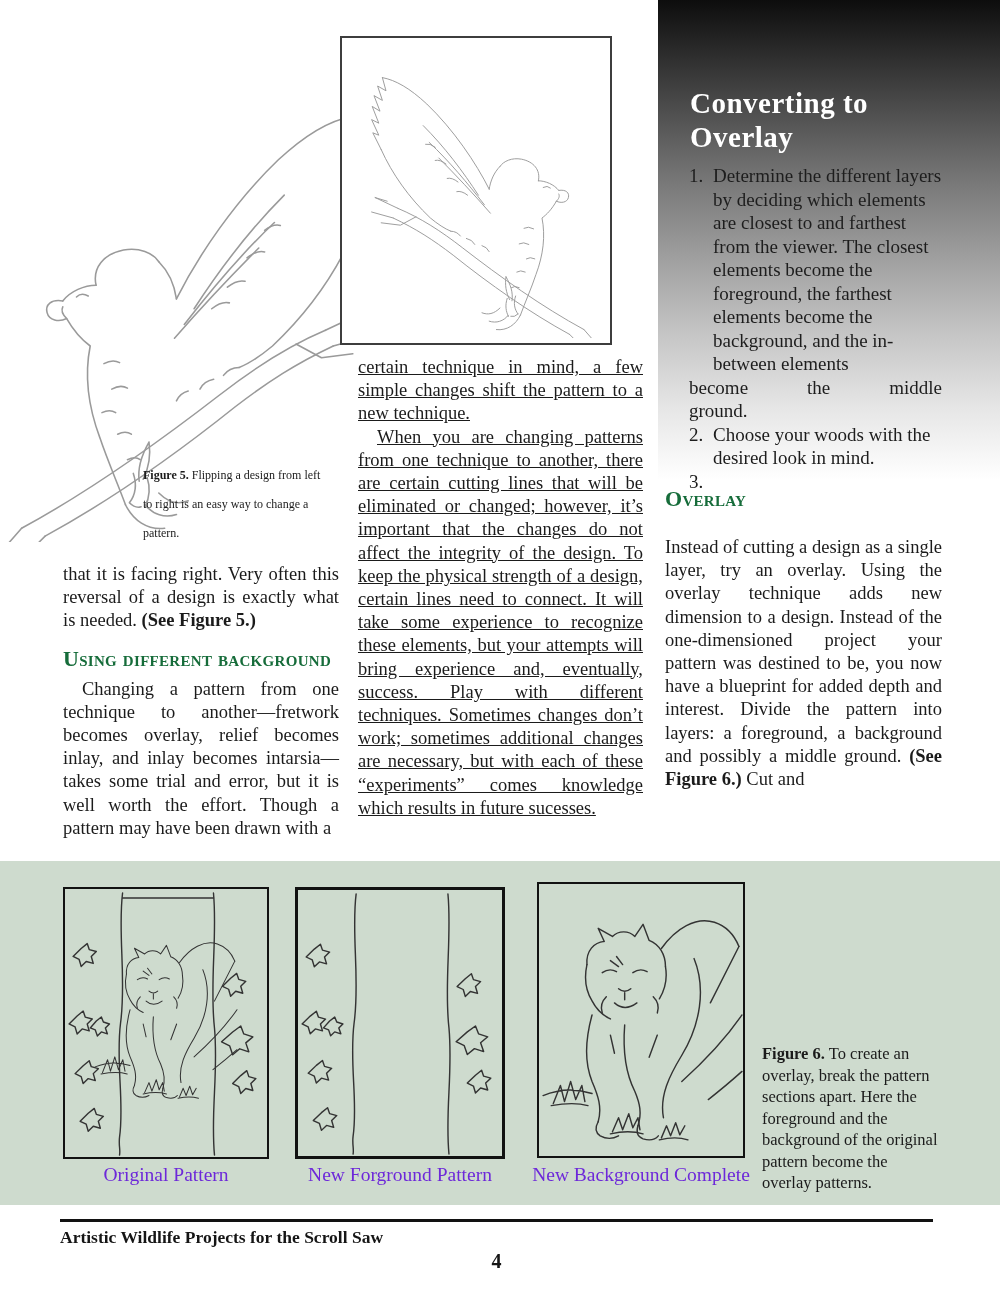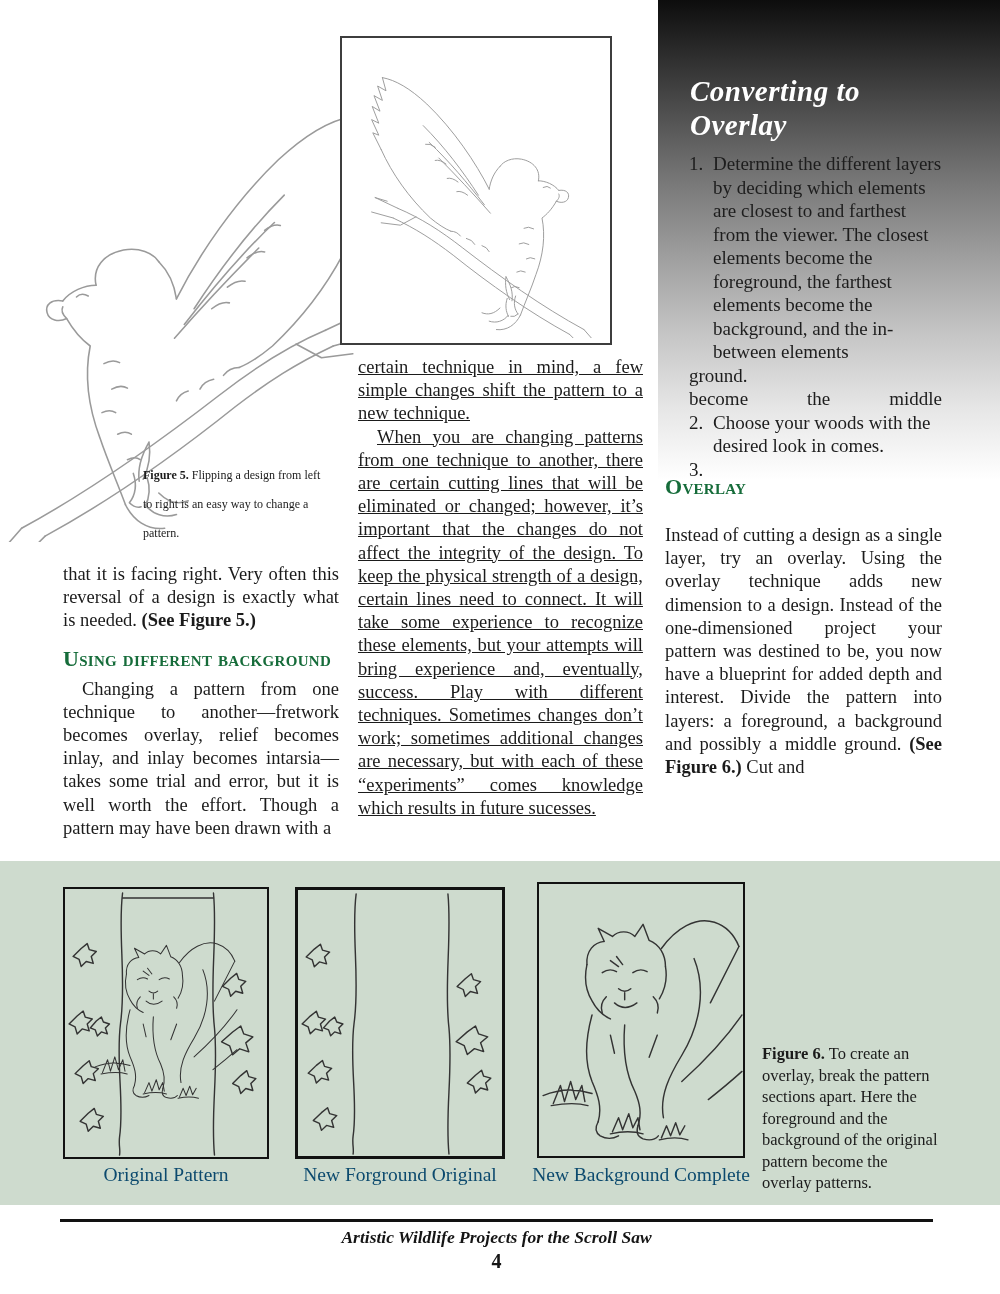--- a/index.html
+++ b/index.html
@@ -9,21 +9,21 @@
     overflow:hidden;
   }
   .abs{position:absolute;}
   
   .sidebar-panel{
     left:658px;top:0;width:342px;height:480px;
     background:linear-gradient(180deg,#0d0d0d 0%,#262626 9%,#4b4b4b 22%,#787878 38%,#a2a2a2 55%,#c6c6c6 70%,#e6e6e6 85%,#ffffff 100%);
   }
   .sidebar-content{left:665px;top:70px;width:277px;}
   .sidebar-title{
-    margin:4px 0 10px 25px;font-size:29px;line-height:1.18;font-weight:bold;font-style:italic;
+    margin:16px 0 10px 25px;font-size:29px;line-height:1.18;font-weight:bold;
     color:#ffffff;letter-spacing:.5px;
   }
   .step{position:relative;padding-left:48px;font-size:19px;line-height:23.5px;color:#1d1d1d;margin:0;}
   .step-num{position:absolute;left:24px;top:0;}
   .dedent{margin-left:-24px;font-size:19px;line-height:23.5px;}
   .dedent-l1{text-align:justify;text-align-last:justify;}
   .green-heading{
     color:#166c3a;font-weight:bold;font-variant:small-caps;
     font-size:22px;letter-spacing:.3px;margin:0;
   }
@@ -43,29 +43,29 @@
   }
   .eagle-left{left:2px;top:52px;width:392px;height:490px;}
   .eagle-stroke{stroke:#9a9a9a;stroke-width:1.6;fill:none;stroke-linecap:round;stroke-linejoin:round;}
   
   .pattern-panel{left:0;top:861px;width:1000px;height:344px;background:#cedbce;}
   .pat-box{position:absolute;box-sizing:border-box;background:transparent;}
   .pat-box svg{display:block;width:100%;height:100%;}
   .box1{left:63px;top:26px;width:206px;height:272px;border:2.5px solid #121212;}
   .box2{left:295px;top:26px;width:210px;height:272px;border:3px solid #121212;}
   .box3{left:537px;top:21px;width:208px;height:276px;border:2.5px solid #121212;}
-  .pat-label{position:absolute;top:303px;text-align:center;font-size:19.5px;color:#0c4a6e;}
+  .pat-label{position:absolute;top:303px;text-align:center;font-size:19.5px;color:#6d28d9;}
   .lab1{left:63px;width:206px;}
   .lab2{left:285px;width:230px;}
   .lab3{left:527px;width:228px;}
   .fig6-caption{left:762px;top:182px;width:178px;font-size:16.5px;line-height:21.5px;position:absolute;}
   .pat-stroke{stroke:#333;stroke-width:1.4;fill:none;stroke-linecap:round;stroke-linejoin:round;}
   
   .footer-rule{left:60px;top:1219px;width:873px;height:3px;background:#121212;}
-  .footer-title{left:60px;top:1227px;width:873px;text-align:center;font-weight:bold;font-size:17.5px;color:#151515;font-style:italic;}
+  .footer-title{left:60px;top:1227px;width:873px;font-weight:bold;font-size:17.5px;color:#151515;}
   .page-number{left:60px;top:1250px;width:873px;text-align:center;font-weight:bold;font-size:20px;color:#151515;}
   .hidden-defs{position:absolute;width:0;height:0;overflow:hidden;}
 </style>
 </head>
 <body>
 
 <svg class="hidden-defs" aria-hidden="true">
   <defs>
     <g id="eagle-art" class="eagle-stroke">
 
@@ -170,26 +170,26 @@
 <div class="abs sidebar-panel"></div>
 <div class="abs sidebar-content sidebar">
   <h2 class="sidebar-title">
     <span>Converting to</span><br>
     <span>Overlay</span>
   </h2>
   <div>
     <div class="step">
       <span class="step-num">1.</span>
       <span>Determine the different layers by deciding which elements are closest to and farthest from the viewer. The closest elements become the foreground, the farthest elements become the background, and the in-between elements</span>
+      <div class="dedent dedent-l1">become the middle</div>
       <div class="dedent">ground.</div>
-      <div class="dedent dedent-l1">become the middle</div>
     </div>
     <div class="step">
       <span class="step-num">2.</span>
-      <span>Choose your woods with the desired look in comes.</span>
+      <span>Choose your woods with the desired look in mind.</span>
     </div>
     <div class="step">
       <span class="step-num">3.</span>
     </div>
   </div>
   <h3 class="green-heading">Overlay</h3>
   <p class="body-par overlay-par"><span>Instead of cutting a design as a single layer, try an overlay. Using the overlay technique adds new dimension to a design. Instead of the one-dimensioned project your pattern was destined to be, you now have a blueprint for added depth and interest. Divide the pattern into layers: a foreground, a background and possibly a middle ground. </span><b>(See Figure 6.)</b><span> Cut and</span></p>
 </div>
 
 <div class="abs pattern-panel">
@@ -210,21 +210,21 @@
     </svg>
   </div>
 
   <div class="pat-box box3">
     <svg viewBox="0 0 200 270" preserveAspectRatio="none">
       <use href="#cougar-art"></use>
     </svg>
   </div>
 
   <div class="pat-label lab1">Original Pattern</div>
-  <div class="pat-label lab2">New Forground Original</div>
+  <div class="pat-label lab2">New Forground Pattern</div>
   <div class="pat-label lab3">New Background Complete</div>
 
   <div class="fig6-caption">
     <b>Figure 6.</b><span> To create an overlay, break the pattern sections apart. Here the foreground and the background of the original pattern become the overlay patterns.</span>
   </div>
 </div>
 
 <div class="abs footer-rule"></div>
 <div class="abs footer-title">Artistic Wildlife Projects for the Scroll Saw</div>
 <div class="abs page-number">4</div>

